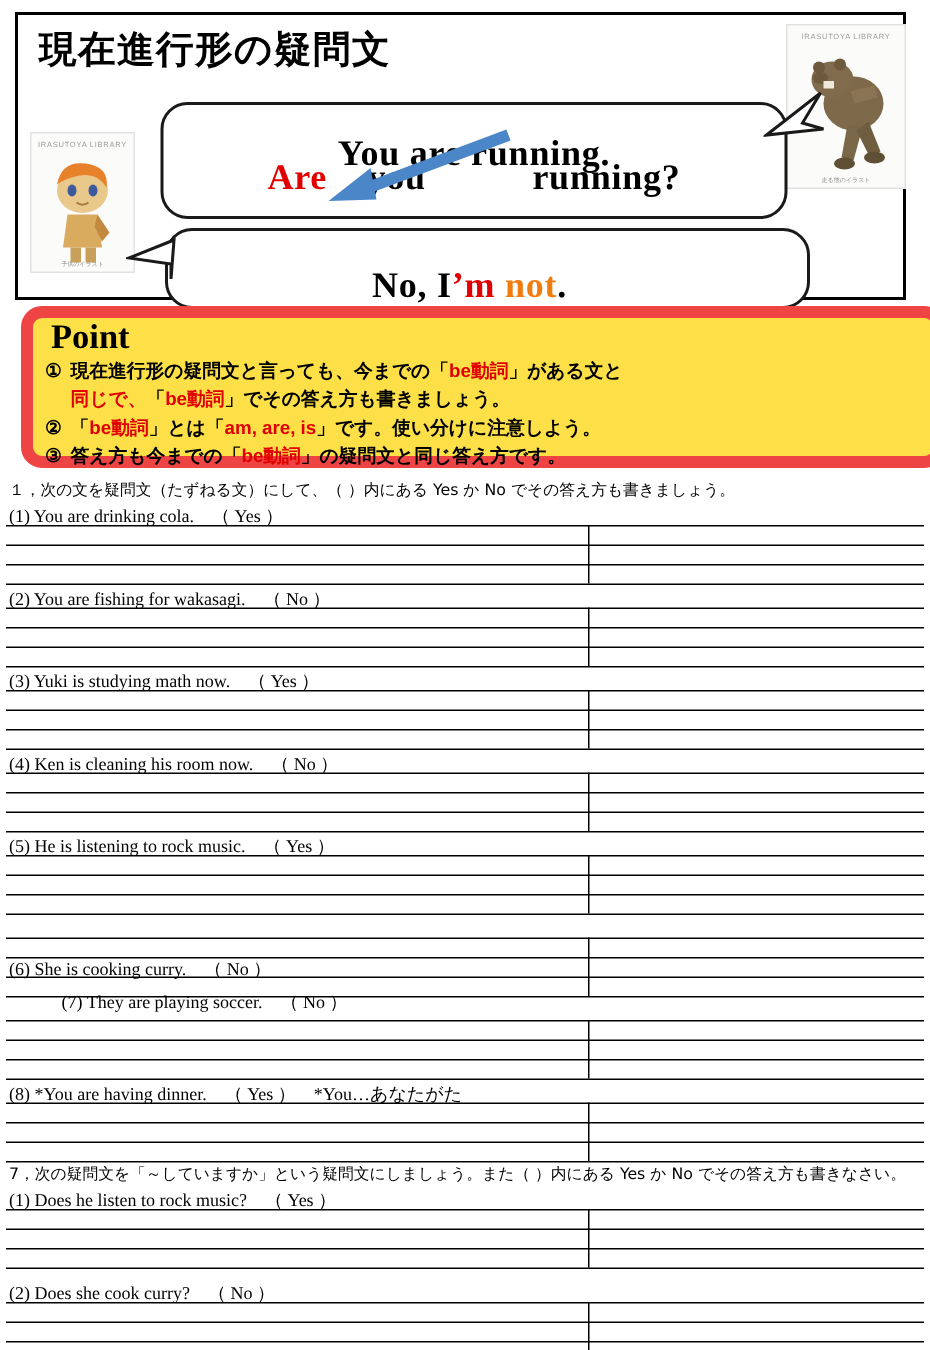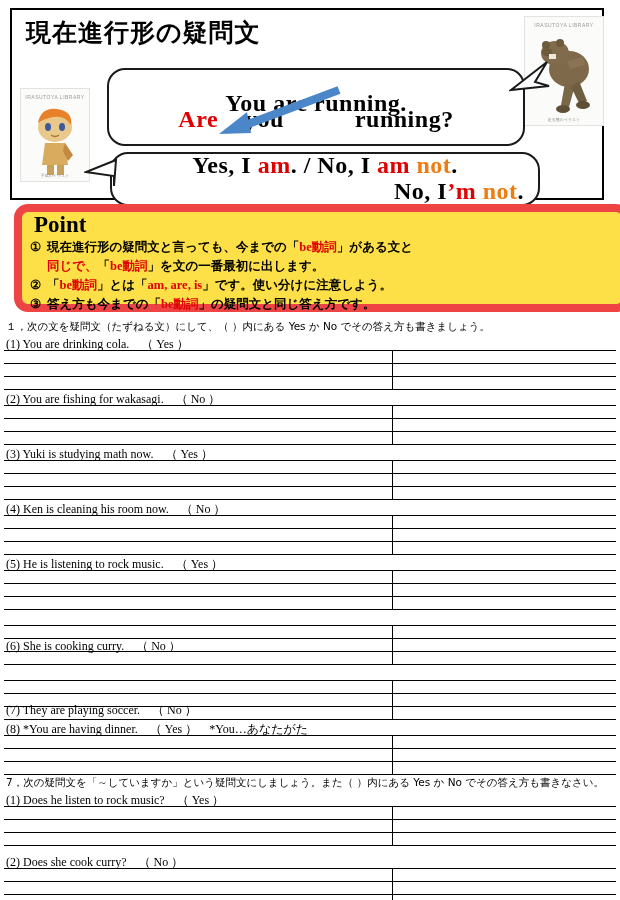--- a/index.html
+++ b/index.html
@@ -48,37 +48,37 @@
   .bubble-q{left:95px;top:58px;width:418px;height:78px;}
   .bubble-a{left:98px;top:142px;width:430px;height:54px;}
   .bub-line{
     position:absolute;width:100%;text-align:center;
     font-family:"Liberation Serif",serif;font-weight:bold;
     font-size:24px;letter-spacing:.5px;white-space:nowrap;
   }
   .q-l1{top:20px;}
   .q-l2{top:36px;}
   .a-l1{top:-2px;}
-  .a-l2{top:24px;text-align:right;padding-right:14px;box-sizing:border-box;}
+  .a-l2{top:24px;padding-right:24px;box-sizing:border-box;}
   .red{color:#e00000;}
   .orange{color:#f07c10;}
   .tail{position:absolute;}
   
   .point-box{
     position:absolute;left:14px;top:204px;width:616px;height:108px;
     border:8px solid #ef4444;border-radius:14px;box-sizing:border-box;
     background:#fde047;
   }
   .point-title{
     position:absolute;left:12px;top:0px;
     font-family:"Liberation Serif",serif;font-weight:bold;font-size:23px;
   }
   .point-list{
     position:absolute;left:8px;top:26px;right:6px;
-    font-family:Liberation Serif, serif;
+    font-family:Liberation Sans, sans-serif;
     font-size:12.5px;font-weight:bold;line-height:1.52;
   }
   .point-item{display:block;white-space:nowrap;}
   .pnum{display:inline-block;width:17px;}
   .pind{display:inline-block;width:17px;}
   .kred{color:#e00000;}
   
   .section-head{
     position:absolute;left:6px;
     font-family:"DejaVu Sans","Liberation Sans",sans-serif;
@@ -151,42 +151,39 @@
       <line x1="132" y1="4" x2="36" y2="40" stroke="#4a86c8" stroke-width="8" stroke-linecap="butt"></line>
       <polygon points="12,48 40,26 44,47" fill="#4a86c8"></polygon>
     </svg>
 
     <svg class="tail" style="left:400px;top:-10px;width:42px;height:40px;" viewBox="0 0 42 40">
       <path d="M2 30 L38 2 L26 22 L40 26 Z" fill="#fff" stroke="#1a1a1a" stroke-width="2"></path>
     </svg>
   </div>
 
   <div class="bubble bubble-a">
-    <div class="bub-line a-l1">
-      <span>Yes, I </span><span class="red">am</span><span>. / No, I </span><span class="red">am </span><span class="orange">not</span><span>.</span>
-    </div>
     <div class="bub-line a-l2">
       <span>No, I</span><span class="red">’m </span><span class="orange">not</span><span>.</span>
     </div>
     <svg class="tail" style="left:-28px;top:2px;width:34px;height:34px;" viewBox="0 0 34 34">
       <path d="M32 4 L2 16 L30 20 L30 30 Z" fill="#fff" stroke="#1a1a1a" stroke-width="2"></path>
     </svg>
   </div>
 </div>
 
 <div class="point-box">
   <div class="point-title">Point</div>
   <div class="point-list">
 
     <span class="point-item">
       <span class="pnum">①</span><span>現在進行形の疑問文と言っても、今までの「</span><span class="kred">be動詞</span><span>」がある文と</span>
     </span>
 
     <span class="point-item">
-      <span class="pind"></span><span class="kred">同じで、</span><span>「</span><span class="kred">be動詞</span><span>」を文の一番最初に出します。</span>
+      <span class="pind"></span><span class="kred">同じで、</span><span>「</span><span class="kred">be動詞</span><span>」でその答え方も書きましょう。</span>
     </span>
 
     <span class="point-item">
       <span class="pnum">②</span><span>「</span><span class="kred">be動詞</span><span>」とは「</span><span class="kred">am, are, is</span><span>」です。使い分けに注意しよう。</span>
     </span>
 
     <span class="point-item">
       <span class="pnum">③</span><span>答え方も今までの「</span><span class="kred">be動詞</span><span>」の疑問文と同じ答え方です。</span>
     </span>
 
@@ -236,21 +233,21 @@
       <div class="vline" style="top: 0px; height: 39px;"></div>
     </div>
     <div class="q-text" style="top: 638px;">(6) She is cooking curry. （ No ）</div>
     <div class="ansblock" style="top: 625px; height: 39px;">
       <div class="hline" style="top: 0px;"></div>
       <div class="hline" style="top: 13px;"></div>
       <div class="hline" style="top: 26px;"></div>
       <div class="hline" style="top: 39px;"></div>
       <div class="vline" style="top: 0px; height: 39px;"></div>
     </div>
-    <div class="q-text" style="top: 702px;">(7) They are playing soccer. （ No ）</div>
+    <div class="q-text" style="top: 660px; margin-left: 35px;">(7) They are playing soccer. （ No ）</div>
     <div class="ansblock" style="top: 680px; height: 39px;">
       <div class="hline" style="top: 0px;"></div>
       <div class="hline" style="top: 13px;"></div>
       <div class="hline" style="top: 26px;"></div>
       <div class="hline" style="top: 39px;"></div>
       <div class="vline" style="top: 0px; height: 39px;"></div>
     </div>
     <div class="q-text" style="top: 721px;">(8) *You are having dinner. （ Yes ） *You…あなたがた</div>
     <div class="ansblock" style="top: 735px; height: 39px;">
       <div class="hline" style="top: 0px;"></div>

